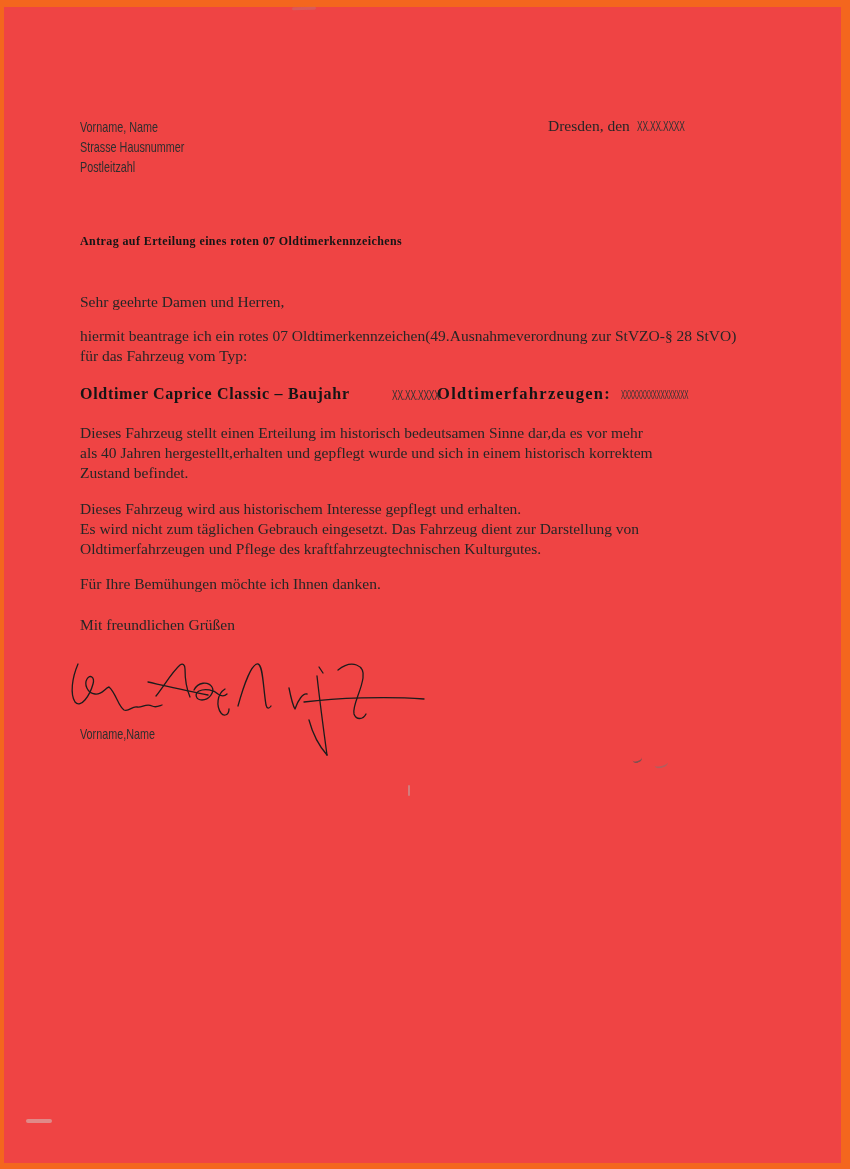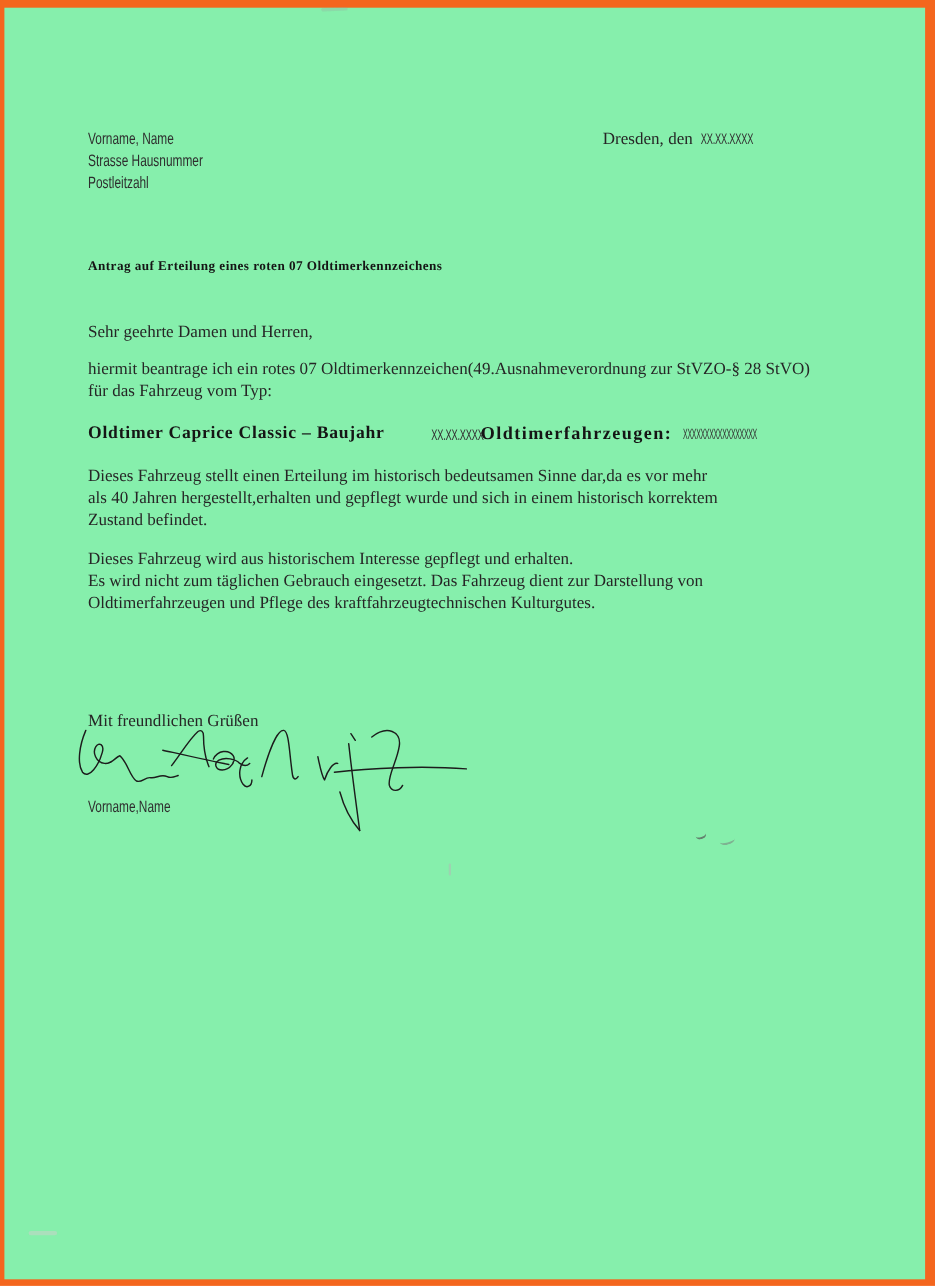--- a/index.html
+++ b/index.html
@@ -6,21 +6,21 @@
   .scan{
     position:relative;
     width:850px;height:1169px;
     background:#f4661e; 
     overflow:hidden;
     font-family:"Liberation Serif", serif;
   }
   .paper{
     position:absolute;
     left:4px; top:7px; right:9px; bottom:6px;
-    background:#86efac;
+    background:#ef4444;
   }
   .abs{position:absolute;white-space:nowrap;}
   
   .serif{
     font-family:"Liberation Serif", serif;
     font-size:15.5px;
     color:#262626;
     line-height:20px;
   }
   .bold{font-weight:bold;color:#151515;}
@@ -105,22 +105,23 @@
       <span class="ln">als 40 Jahren hergestellt,erhalten und gepflegt wurde und sich in einem historisch korrektem</span>
       <span class="ln">Zustand befindet.</span>
     </div>
 
     <div class="abs serif para" style="left:76px;top:492px;">
       <span class="ln">Dieses Fahrzeug wird aus historischem Interesse gepflegt und erhalten.</span>
       <span class="ln">Es wird nicht zum täglichen Gebrauch eingesetzt. Das Fahrzeug dient zur Darstellung von</span>
       <span class="ln">Oldtimerfahrzeugen und Pflege des kraftfahrzeugtechnischen Kulturgutes.</span>
     </div>
 
+    <div class="abs serif" style="left:76px;top:567px;">Für Ihre Bemühungen möchte ich Ihnen danken.</div>
 
-    <div class="abs serif" style="left:76px;top:608px;margin-top:31px;">Mit freundlichen Grüßen</div>
+    <div class="abs serif" style="left:76px;top:608px;">Mit freundlichen Grüßen</div>
 
     <svg class="abs sig-svg" style="left:62px;top:641px;" width="380" height="120" viewBox="0 0 380 120" aria-hidden="true">
       <path d="M 12,16 C 6,30 4,46 9,54 C 15,61 24,47 27,36 C 29,29 24,26 21,31 C 18,36 21,45 29,46 C 36,47 39,40 43,39 C 50,45 52,58 58,62 C 63,64 66,58 71,59 C 76,60 80,55 86,58 C 90,60 93,58 96,57"></path>
       <path d="M 90,48 C 98,38 106,24 114,17 C 117,15 119,17 119,21 C 119,30 121,42 124,49"></path>
       <path d="M 82,34 C 100,38 122,43 142,47"></path>
       <path d="M 128,42 C 132,34 142,33 146,39 C 149,44 143,52 136,52 C 130,52 128,46 133,43 C 139,40 148,42 152,46 C 156,49 159,48 161,46"></path>
       <path d="M 159,41 C 151,46 150,58 155,65 C 158,69 163,67 163,61"></path>
       <path d="M 172,58 C 178,36 186,15 192,16 C 197,17 197,38 200,57 C 201,61 203,61 205,58"></path>
       <path d="M 223,40 C 225,50 227,58 229,61 C 232,52 237,45 241,46"></path>
       <path d="M 251,28 C 254,55 258,85 261,107"></path>

